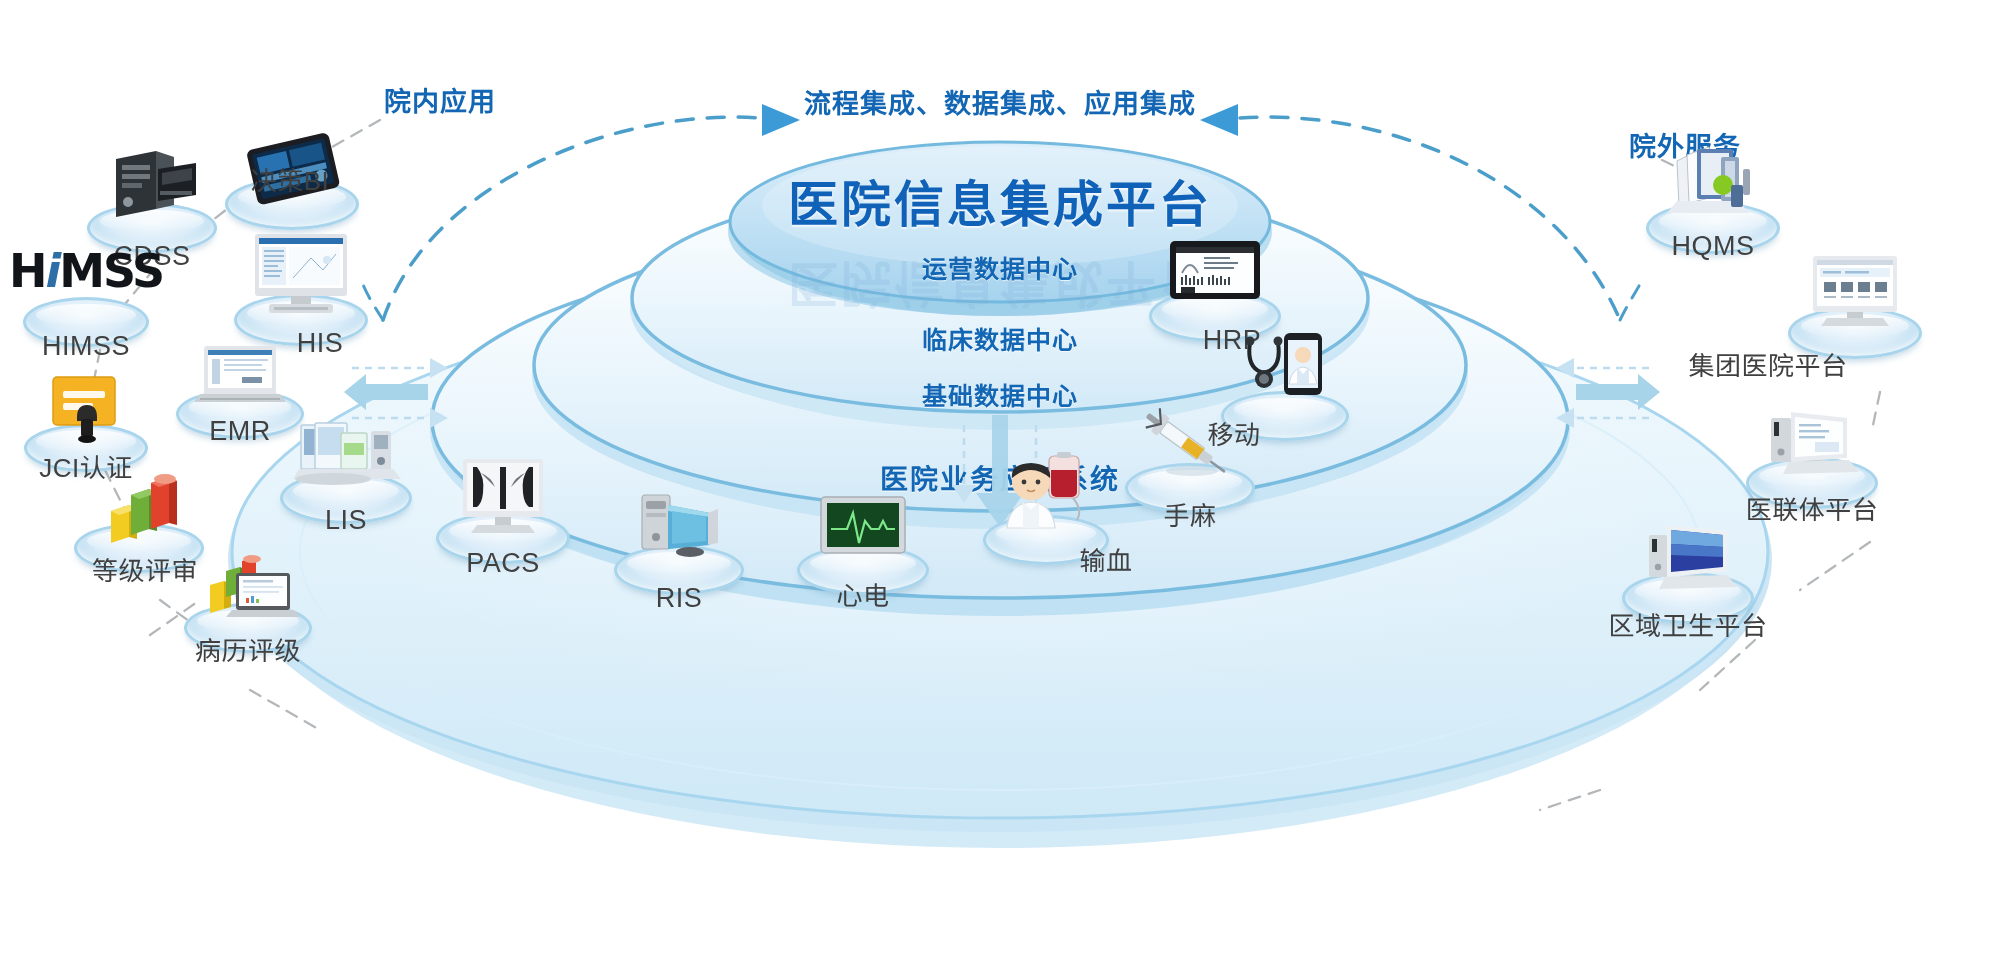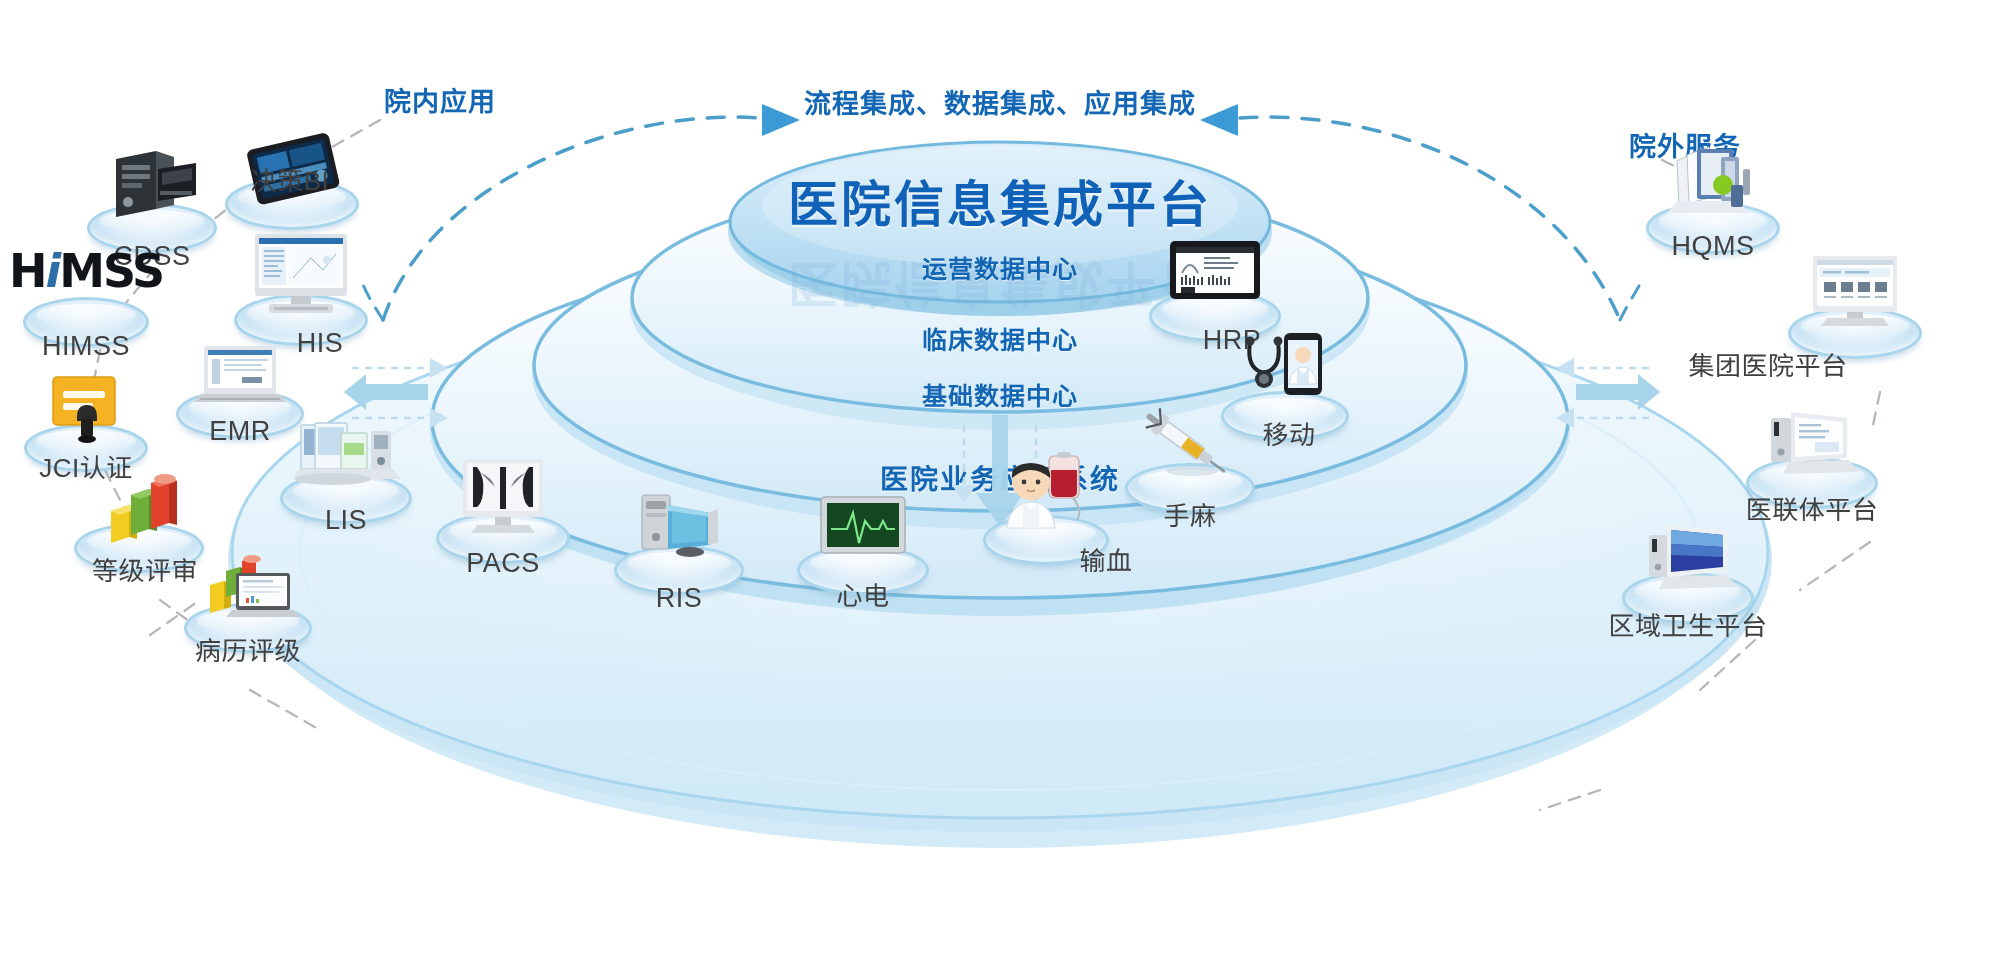--- a/index.html
+++ b/index.html
@@ -549,21 +549,21 @@
       <circle cx="77" cy="26" r="8" fill="#f6d9b8"></circle>
       <path d="M 63 55 q 3 -16 14 -17 q 11 1 14 17 z" fill="#ffffff" stroke="#c9d8e4" stroke-width="1"></path>
       <path d="M 71 38 l 6 7 l 6 -7 l 0 17 l -12 0 z" fill="#dbe9f4"></path>
       <path d="M 24 14 q -4 26 14 30 q 18 -4 14 -30" fill="none" stroke="#232629" stroke-width="4"></path>
       <circle cx="24" cy="12" r="4.5" fill="#30353a"></circle>
       <circle cx="52" cy="12" r="4.5" fill="#30353a"></circle>
       <circle cx="38" cy="50" r="9" fill="#2b3034"></circle>
       <circle cx="38" cy="50" r="5" fill="#6f777e"></circle>
     </svg>
   </div>
-  <div class="lbl cn" style="left:1289px;top:422px;">移动</div>
+  <div class="lbl cn" style="left:1234px;top:422px;">移动</div>
 
   <div class="node" style="left:1713px;top:200px;width:190px;height:110px;">
     <div class="pedestal" style="width:128px;height:46px;margin-top:28px;"></div>
     <svg class="icon" style="top:-4px;width:120px;height:84px;" viewBox="0 0 120 84">
       <polygon points="24,20 44,10 48,58 26,66" fill="#eef2f6" stroke="#b9c4cd" stroke-width="1"></polygon>
       <polygon points="34,14 56,6 60,56 36,62" fill="#fbfcfd" stroke="#b9c4cd" stroke-width="1"></polygon>
       <rect x="44" y="8" width="36" height="50" rx="2" fill="#5a7fb0"></rect>
       <rect x="48" y="12" width="28" height="42" fill="#e8eef6"></rect>
       <rect x="68" y="16" width="18" height="44" rx="2" fill="#8fa5bf"></rect>
       <rect x="72" y="20" width="10" height="36" fill="#cdd9e7"></rect>

